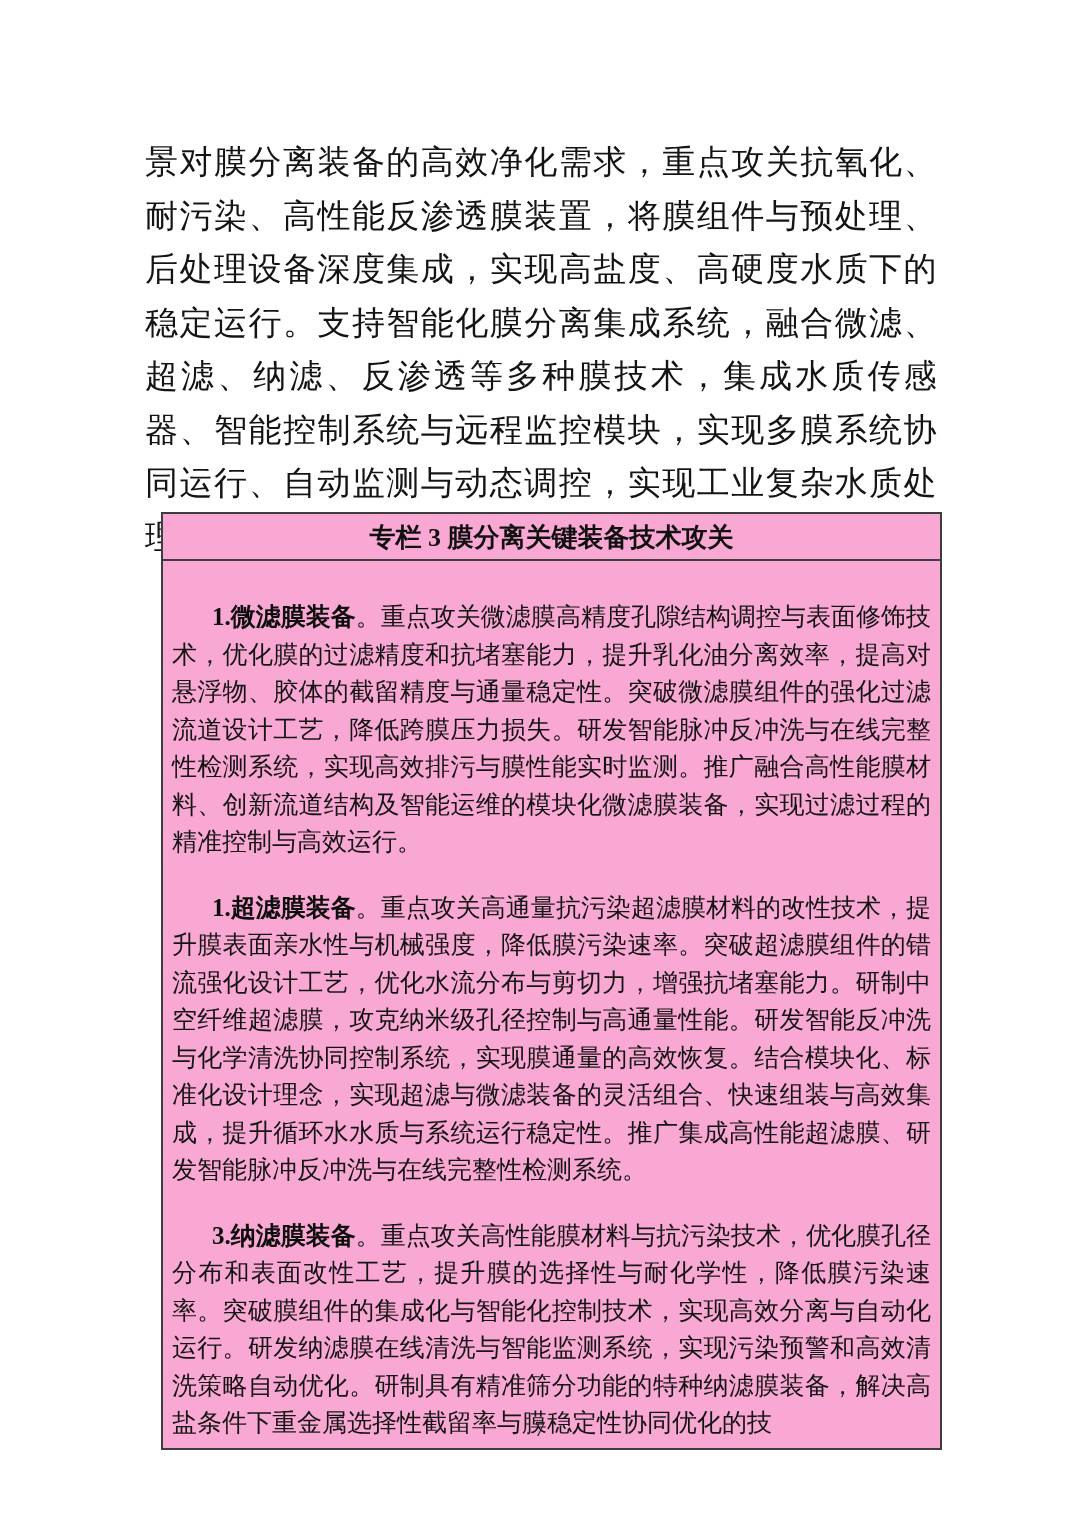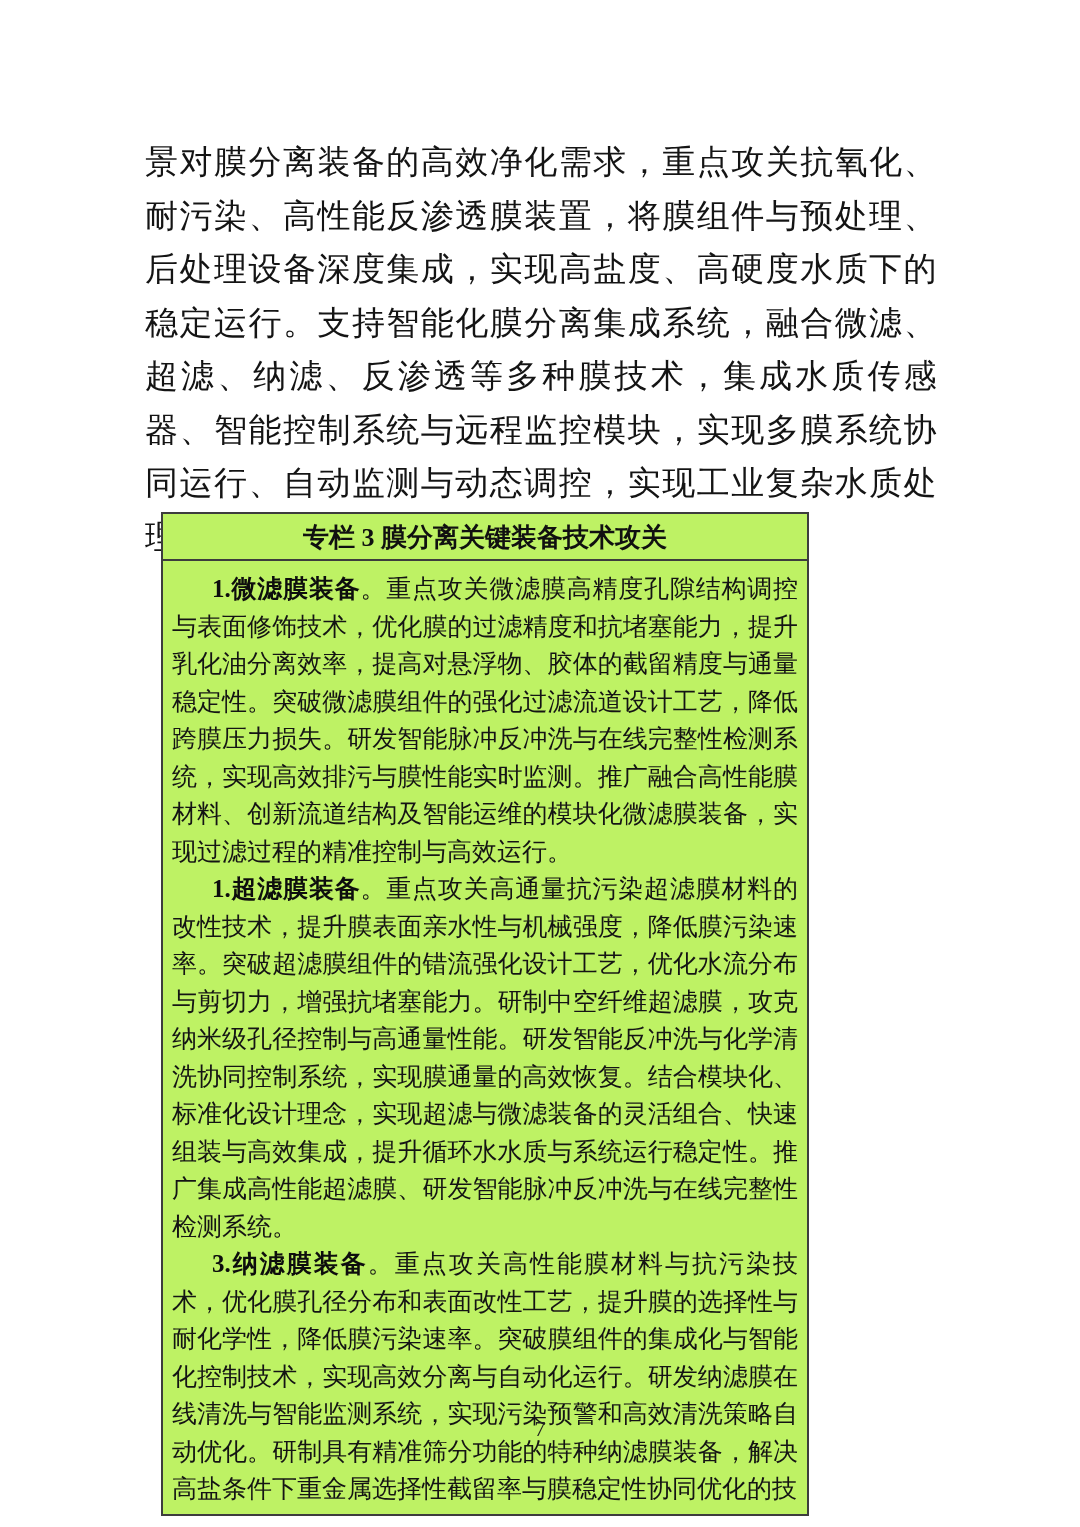--- a/index.html
+++ b/index.html
@@ -22,43 +22,44 @@
     font-size: 33px;
     line-height: 53.5px;
     text-align: justify;
     text-justify: inter-ideograph;
     letter-spacing: 0.4px;
   }
   .callout-box {
     position: absolute;
     left: 161px;
     top: 512px;
-    width: 648px;
+    width: 781px;
     border: 2px solid #3d3d3d;
-    background: #bef264;
+    background: #f9a8d4;
   }
   .box-title {
     font-weight: bold;
     text-align: center;
     font-size: 26px;
     line-height: 47px;
     height: 47px;
     border-bottom: 2px solid #3d3d3d;
     color: #101010;
   }
   .box-body {
     padding: 9px 9px 6px 9px;
   }
   .box-para {
     font-size: 25px;
     line-height: 37.5px;
     text-align: justify;
     text-justify: inter-ideograph;
     text-indent: 1.6em;
     color: #141414;
+    margin-top: 28px;
   }
   .box-para .lead {
     font-weight: bold;
     color: #0d0d0d;
   }
   .page-number {
     position: absolute;
     top: 1416px;
     left: 0;
     width: 100%;

